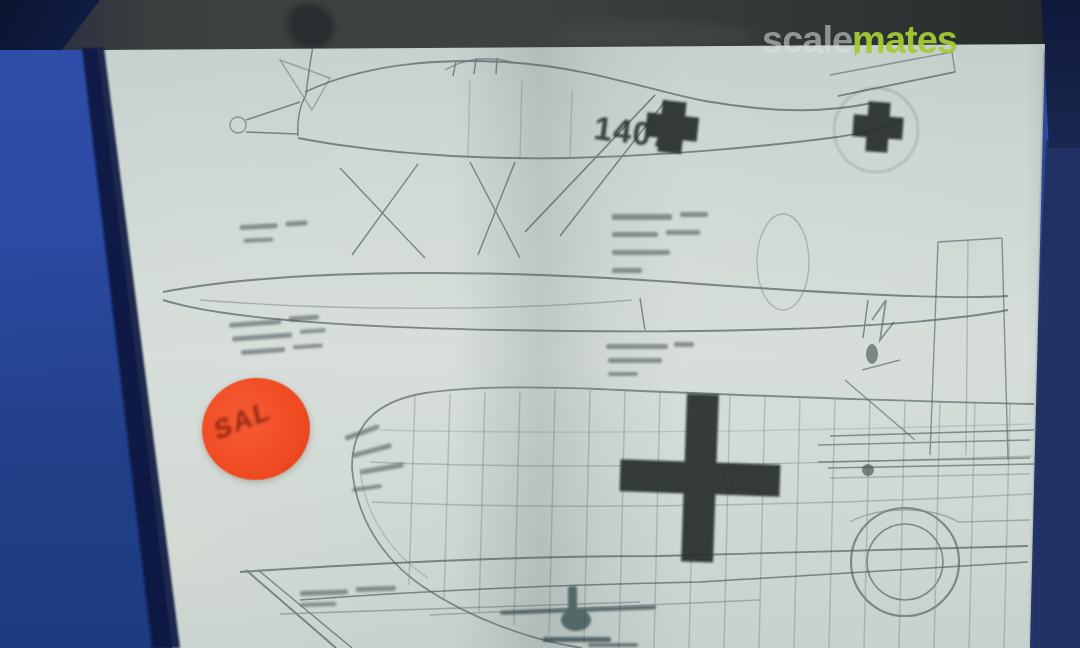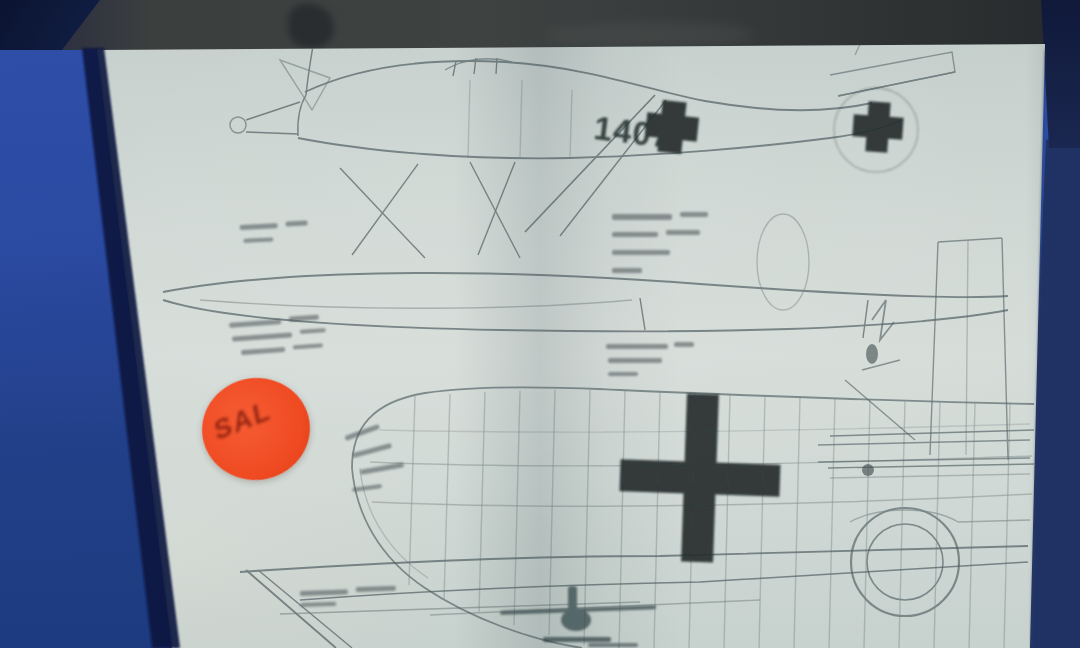--- a/index.html
+++ b/index.html
@@ -271,14 +271,17 @@
         <circle cx="876" cy="130" r="42" fill="none" stroke="#3a4547" stroke-width="1.3" opacity="0.4"></circle>
         <path transform="rotate(2 700 478)" d="M684,394 L716,394 L716,462 L780,462 L780,494 L716,494 L716,562 L684,562 L684,494 L620,494 L620,462 L684,462 Z"></path>
       </g>
     </g>
   </svg>
 
   <div class="abs" id="sticker">
     <div id="sticker-label">SAL</div>
   </div>
 
+  <div class="abs" id="watermark">
+    <span class="wm-scale">scale</span><span class="wm-mates">mates</span>
+  </div>
 
 </div>
 
 </body></html>

